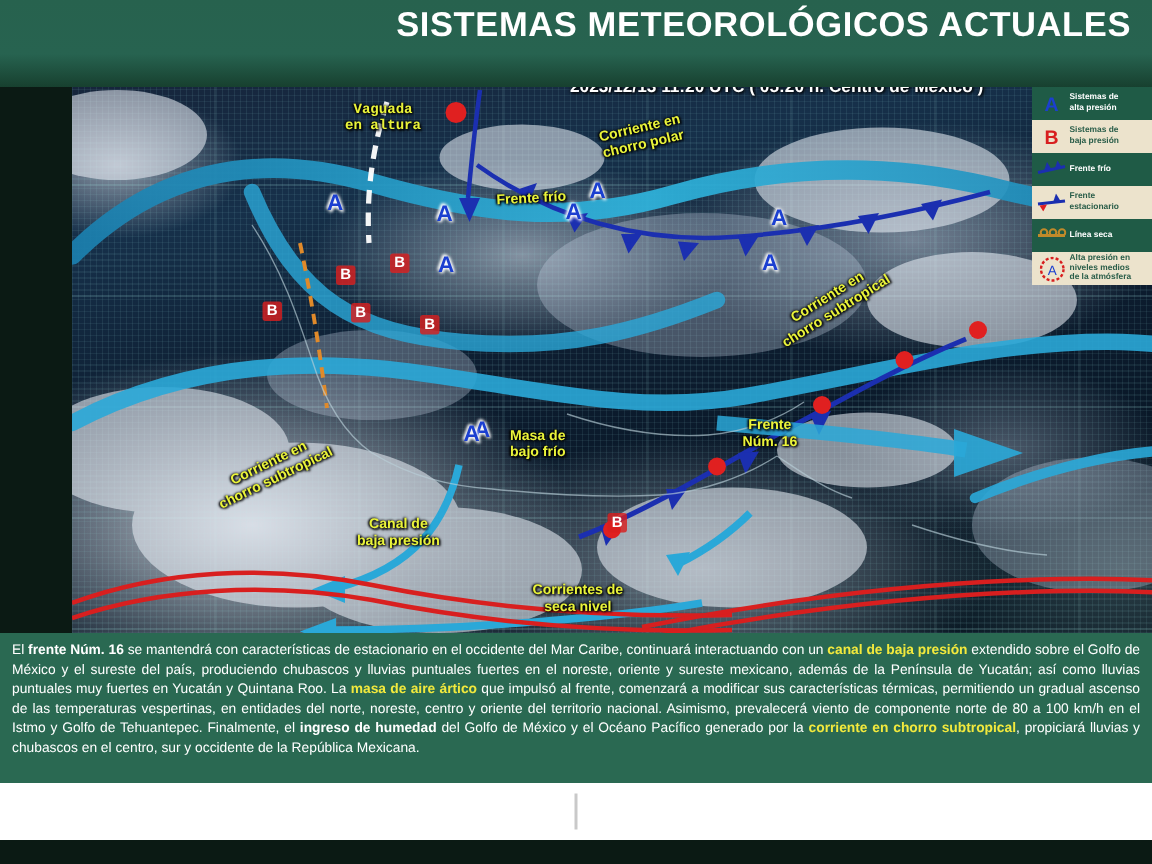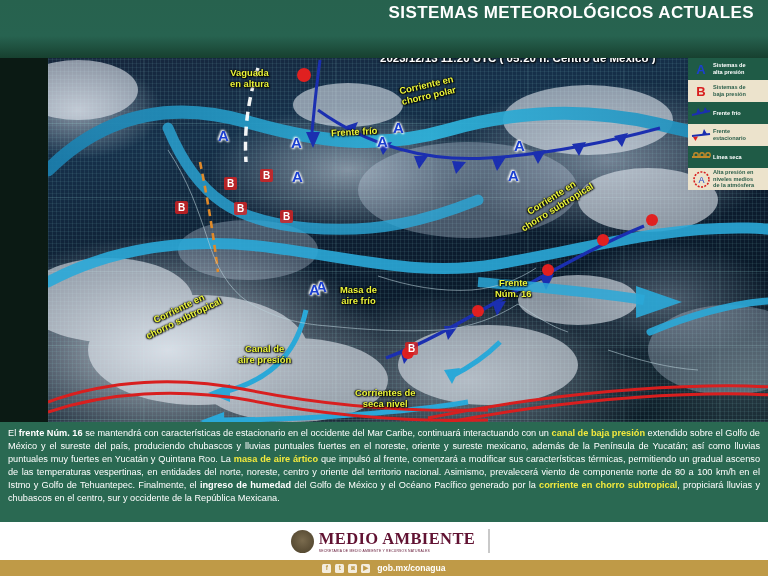--- a/index.html
+++ b/index.html
@@ -13,21 +13,21 @@
   #page { position: relative; width: 768px; height: 576px; overflow: hidden; }
 
   
   .header {
     position: absolute; left: 0; top: 0; width: 768px; height: 58px;
     background: linear-gradient(180deg, #27624e 0%, #276350 62%, #17402f 100%);
     z-index: 30;
   }
   .hdr-title {
     position: absolute; right: 14px; top: 3px;
-    font-size: 17px; font-weight: bold; color: #ffffff;
+    font-size: 23px; font-weight: bold; color: #ffffff;
     letter-spacing: 0.4px; white-space: nowrap;
     font-family: "Liberation Sans", sans-serif;
   }
   .hdr-sub {
     position: absolute; right: 14px; top: 30px;
     font-size: 13.5px; font-weight: bold; color: #ffffff;
     white-space: nowrap;
   }
 
   
@@ -278,33 +278,33 @@
         <path d="M 280,276 C 320,280 356,282 392,280 C 420,278 448,268 470,254"></path>
         <path d="M 330,226 C 360,236 392,242 424,240 C 448,238 470,230 488,218"></path>
         <path d="M 470,254 C 488,266 502,276 520,282"></path>
         <path d="M 560,300 C 590,310 620,318 650,320"></path>
       </g>
     </svg>
 
     <div class="timestamp">2023/12/13 11:20 UTC ( 05:20 h. Centro de México )</div>
 
     <div id="map-labels">
-        <div class="mlabel" style="left: 182px; top: 18px;">Vaguada
+        <div class="mlabel" style="left: 182px; top: 18px; font-family: Liberation Mono, monospace;">Vaguada
 en altura</div>
         <div class="mlabel" style="left: 352px; top: 30px; transform: rotate(-13deg);">Corriente en
 chorro polar</div>
         <div class="mlabel" style="left: 283px; top: 77px; transform: rotate(-3deg);">Frente frío</div>
         <div class="mlabel" style="left: 465px; top: 142px; transform: rotate(-32deg);">Corriente en
 chorro subtropical</div>
         <div class="mlabel" style="left: 92px; top: 253px; transform: rotate(-26deg);">Corriente en
 chorro subtropical</div>
         <div class="mlabel" style="left: 292px; top: 235px;">Masa de
-aire frío</div>
+bajo frío</div>
         <div class="mlabel" style="left: 190px; top: 294px;">Canal de
-aire presión</div>
+baja presión</div>
         <div class="mlabel" style="left: 447px; top: 228px;">Frente
 Núm. 16</div>
         <div class="mlabel" style="left: 307px; top: 338px;">Corrientes de
 seca nivel</div>
       </div>
 
     <div id="map-psyms">
         <div class="psym a" style="left: 170px; top: 78px;">A</div>
         <div class="psym a" style="left: 243px; top: 85px;">A</div>
         <div class="psym a" style="left: 329px; top: 84px;">A</div>
@@ -379,32 +379,18 @@
         </span>
         <span class="leg-txt">Alta presión en
 niveles medios
 de la atmósfera</span>
       </div>
     </div>
 
   <div class="textblock" id="bulletin"><span>El </span><b class="wt">frente Núm. 16</b><span> se mantendrá con características de estacionario en el occidente del Mar Caribe, continuará interactuando con un </span><b>canal de baja presión</b><span> extendido sobre el Golfo de México y el sureste del país, produciendo chubascos y lluvias puntuales fuertes en el noreste, oriente y sureste mexicano, además de la Península de Yucatán; así como lluvias puntuales muy fuertes en Yucatán y Quintana Roo. La </span><b>masa de aire ártico</b><span> que impulsó al frente, comenzará a modificar sus características térmicas, permitiendo un gradual ascenso de las temperaturas vespertinas, en entidades del norte, noreste, centro y oriente del territorio nacional. Asimismo, prevalecerá viento de componente norte de 80 a 100 km/h en el Istmo y Golfo de Tehuantepec. Finalmente, el </span><b class="wt">ingreso de humedad</b><span> del Golfo de México y el Océano Pacífico generado por la </span><b>corriente en chorro subtropical</b><span>, propiciará lluvias y chubascos en el centro, sur y occidente de la República Mexicana.</span></div>
 
   <div class="footer-logos">
-    <div class="logo-unit">
-      <div class="ma-seal"></div>
-      <div>
-        <div class="ma-txt-main">MEDIO AMBIENTE</div>
-        <div class="ma-txt-sub">SECRETARÍA DE MEDIO AMBIENTE Y RECURSOS NATURALES</div>
-      </div>
-    </div>
     <div class="logo-div"></div>
     <div class="logo-div"></div>
   </div>
 
-  <div class="footer-bar">
-    <span class="soc">f</span>
-    <span class="soc">t</span>
-    <span class="soc">◙</span>
-    <span class="soc">▶</span>
-    <span class="foot-url">gob.mx/conagua</span>
-  </div>
 
 </div>
 
 </body></html>

